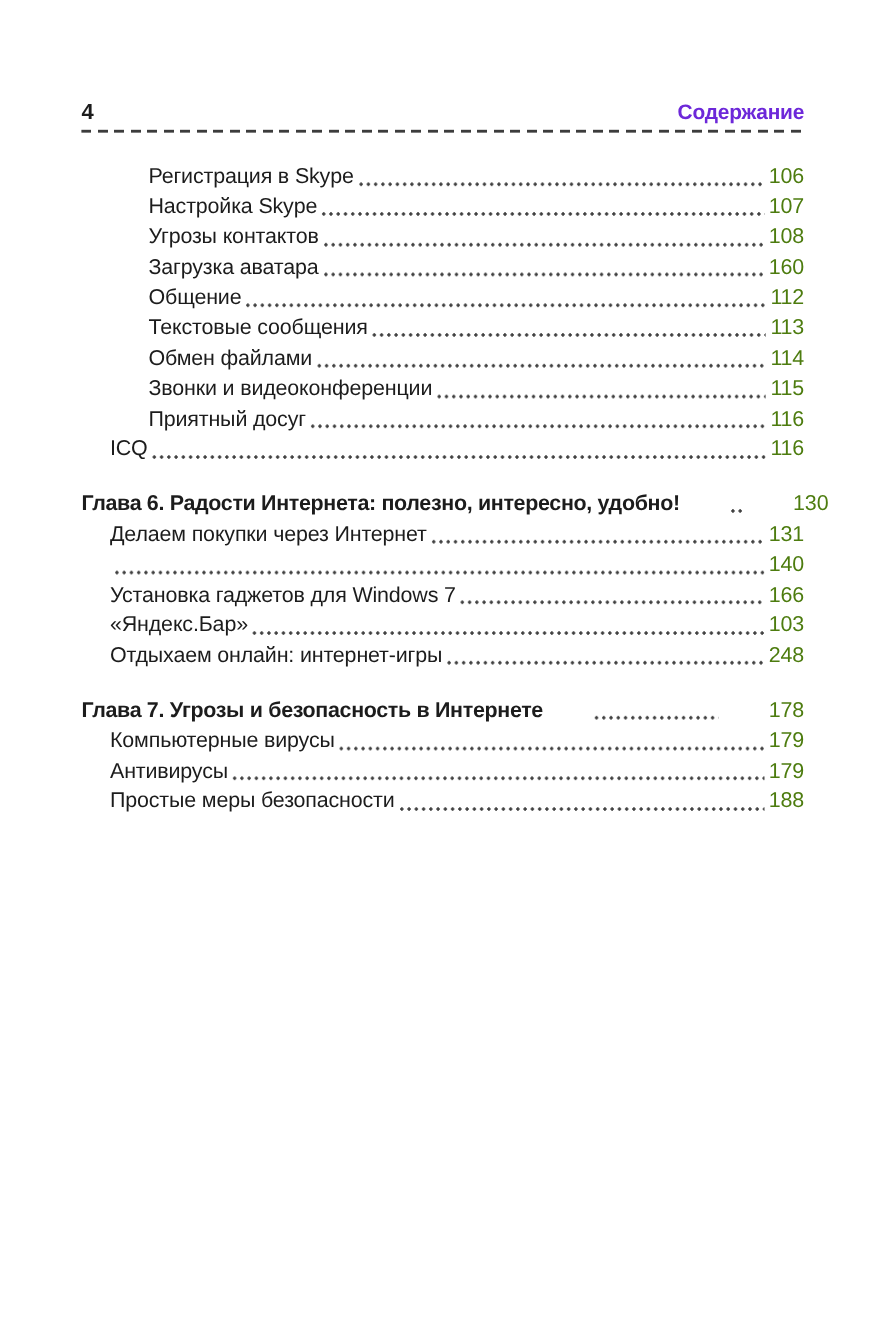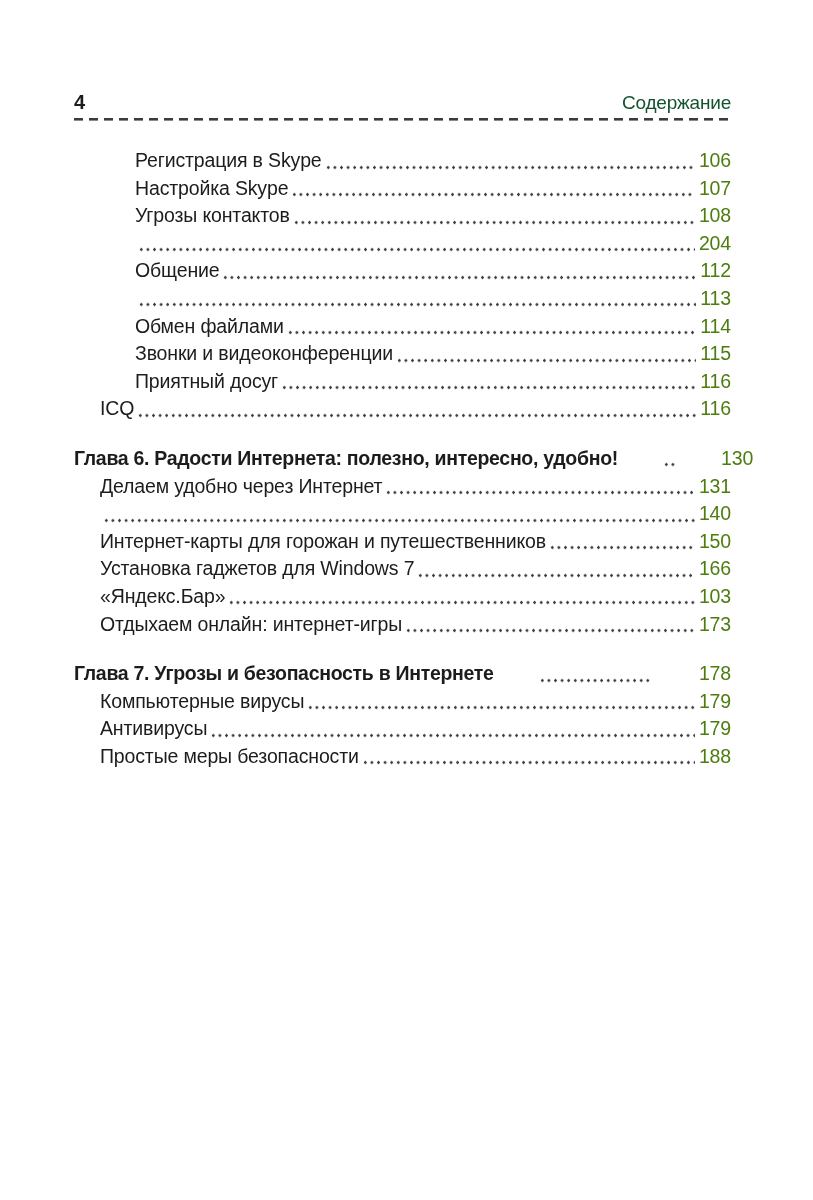--- a/index.html
+++ b/index.html
@@ -28,22 +28,22 @@
     align-items: baseline;
     font-size: 19px;
     line-height: 20px;
   }
   .folio {
     font-weight: bold;
     font-size: 20px;
     letter-spacing: 0.2px;
   }
   .header-title {
-    font-weight: normal;
-    color: #14532d;
+    font-weight: bold;
+    color: #6d28d9;
     letter-spacing: -0.2px;
   }
   .header-rule {
     margin-top: 5px;
     height: 3px;
     background-image: repeating-linear-gradient(
       to right,
       #3c3c3c 0px, #3c3c3c 9px,
       transparent 9px, transparent 15px
     );
@@ -108,29 +108,31 @@
         <span class="toc-label">Настройка Skype</span>
         <span class="toc-leader"></span>
         <span class="toc-page">107</span>
       </div>
       <div class="toc-row level-2">
         <span class="toc-label">Угрозы контактов</span>
         <span class="toc-leader"></span>
         <span class="toc-page">108</span>
       </div>
       <div class="toc-row level-2">
-        <span class="toc-leader"></span>
-        <span class="toc-page">204</span>
+        <span class="toc-label">Загрузка аватара</span>
+        <span class="toc-leader"></span>
+        <span class="toc-page">160</span>
       </div>
       <div class="toc-row level-2">
         <span class="toc-label">Общение</span>
         <span class="toc-leader"></span>
         <span class="toc-page">112</span>
       </div>
       <div class="toc-row level-2">
+        <span class="toc-label">Текстовые сообщения</span>
         <span class="toc-leader"></span>
         <span class="toc-page">113</span>
       </div>
       <div class="toc-row level-2">
         <span class="toc-label">Обмен файлами</span>
         <span class="toc-leader"></span>
         <span class="toc-page">114</span>
       </div>
       <div class="toc-row level-2">
         <span class="toc-label">Звонки и видеоконференции</span>
@@ -146,47 +148,42 @@
         <span class="toc-label">ICQ</span>
         <span class="toc-leader"></span>
         <span class="toc-page">116</span>
       </div>
       <div class="toc-row level-0 chapter">
         <span class="toc-label">Глава 6. Радости Интернета: полезно, интересно, удобно!</span>
         <span class="toc-leader"></span>
         <span class="toc-page">130</span>
       </div>
       <div class="toc-row level-1">
-        <span class="toc-label">Делаем удобно через Интернет</span>
+        <span class="toc-label">Делаем покупки через Интернет</span>
         <span class="toc-leader"></span>
         <span class="toc-page">131</span>
       </div>
       <div class="toc-row level-1">
         <span class="toc-leader"></span>
         <span class="toc-page">140</span>
       </div>
       <div class="toc-row level-1">
-        <span class="toc-label">Интернет-карты для горожан и путешественников</span>
-        <span class="toc-leader"></span>
-        <span class="toc-page">150</span>
-      </div>
-      <div class="toc-row level-1">
         <span class="toc-label">Установка гаджетов для Windows 7</span>
         <span class="toc-leader"></span>
         <span class="toc-page">166</span>
       </div>
       <div class="toc-row level-1">
         <span class="toc-label">«Яндекс.Бар»</span>
         <span class="toc-leader"></span>
         <span class="toc-page">103</span>
       </div>
       <div class="toc-row level-1">
         <span class="toc-label">Отдыхаем онлайн: интернет-игры</span>
         <span class="toc-leader"></span>
-        <span class="toc-page">173</span>
+        <span class="toc-page">248</span>
       </div>
       <div class="toc-row level-0 chapter">
         <span class="toc-label">Глава 7. Угрозы и безопасность в Интернете</span>
         <span class="toc-leader"></span>
         <span class="toc-page">178</span>
       </div>
       <div class="toc-row level-1">
         <span class="toc-label">Компьютерные вирусы</span>
         <span class="toc-leader"></span>
         <span class="toc-page">179</span>

